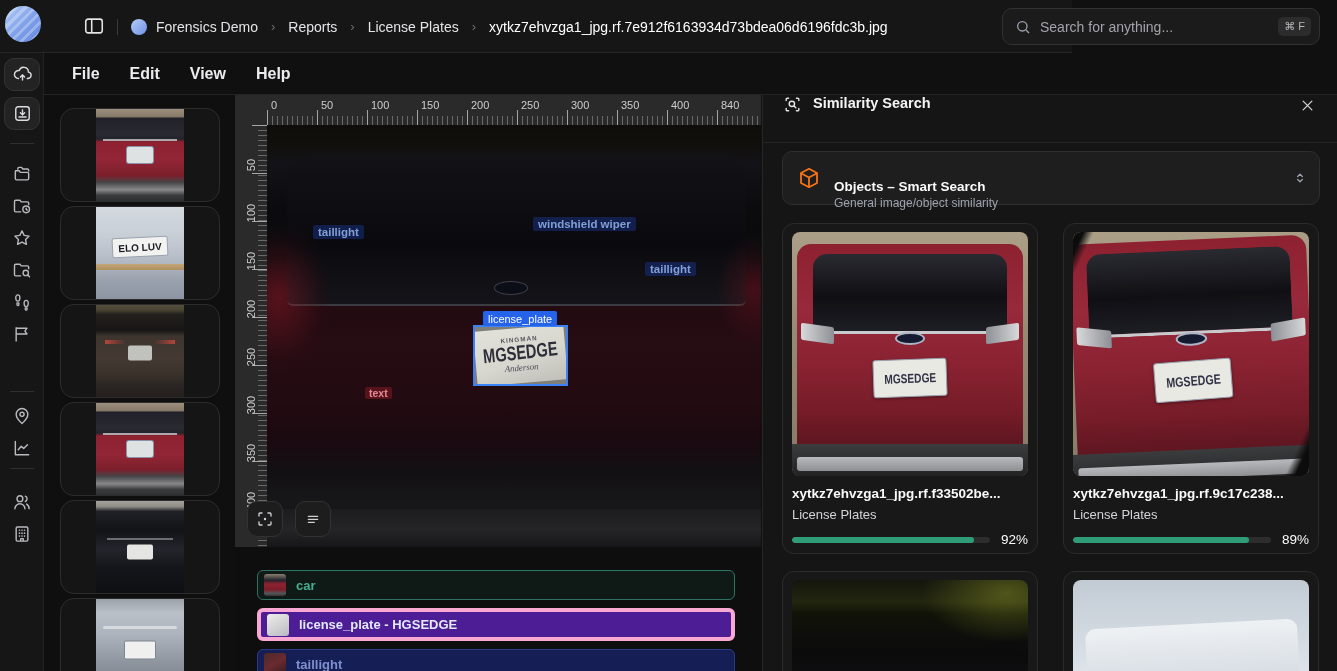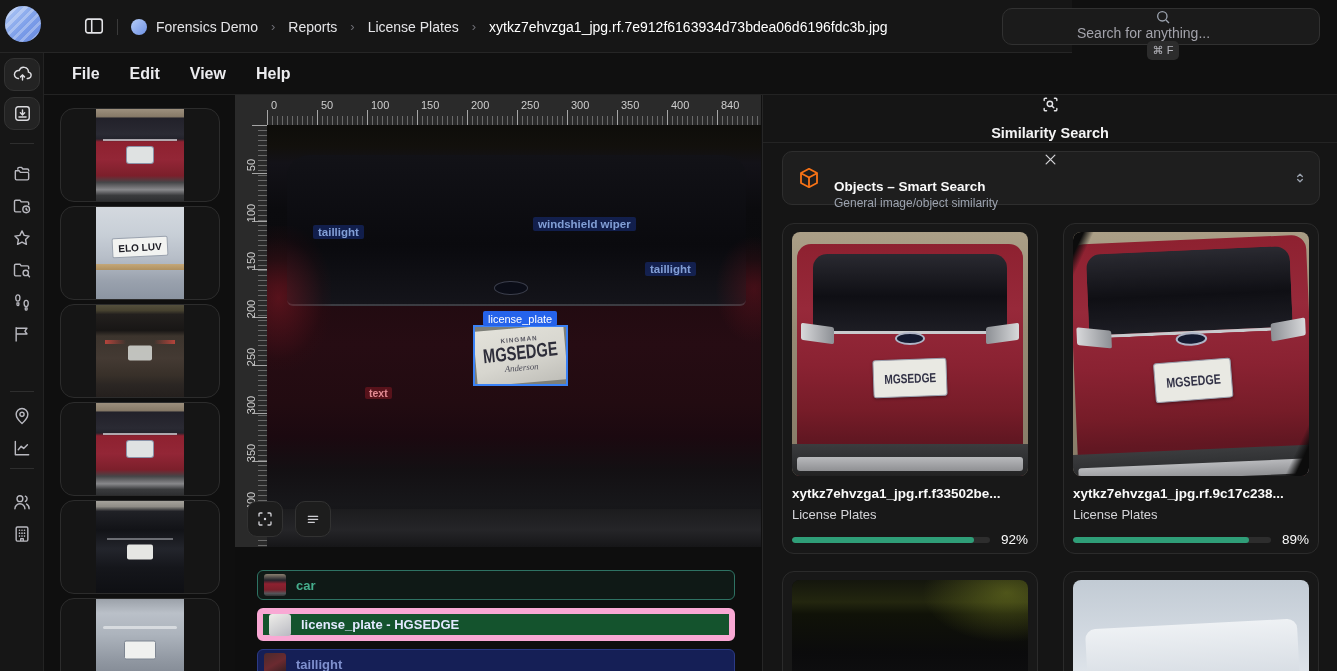--- a/index.html
+++ b/index.html
@@ -11,21 +11,21 @@
   .logo{position:absolute;left:5px;top:6px;width:36px;height:36px;border-radius:50%;
     background:linear-gradient(135deg,#b5ccf6 0%,#7d9fe9 55%,#6688e0 100%);overflow:hidden;cursor:pointer;}
   .logo::after{content:"";position:absolute;inset:0;background:repeating-linear-gradient(135deg,rgba(255,255,255,.28) 0 3px,transparent 3px 7px);}
   .paneltoggle{position:absolute;left:83px;top:15px;width:22px;height:22px;color:#e4e4e7;background:none;border:0;cursor:pointer;}
   .tb-sep{position:absolute;left:117px;top:19px;width:1px;height:16px;background:#3a3a3a;}
   .crumb-avatar{position:absolute;left:131px;top:19px;width:16px;height:16px;border-radius:50%;
     background:linear-gradient(135deg,#b5ccf6,#6f92e5);}
   .breadcrumb{position:absolute;left:156px;top:0;height:53px;display:flex;align-items:center;gap:13px;font-size:14px;}
   .breadcrumb .crumb{color:#e4e4e7;cursor:pointer;white-space:nowrap;}
   .breadcrumb .bc-sep{color:#6f6f76;font-size:13px;}
-  .searchbox{position:absolute;left:1002px;top:8px;width:318px;height:37px;background:#1b1b1b;border:1px solid #313131;border-radius:10px;display:flex;align-items:center;padding:0 8px 0 12px;cursor:text;flex-direction:column;}
+  .searchbox{position:absolute;left:1002px;top:8px;width:318px;height:37px;background:#1b1b1b;border:1px solid #313131;border-radius:10px;display:flex;align-items:center;padding:0 8px 0 12px;cursor:text;}
   .searchbox input{flex:1;background:none;border:0;outline:none;color:#a3a3ab;font-size:14px;margin-left:9px;}
   .searchbox input::placeholder{color:#a3a3ab;}
   .kbd{background:#2c2c2c;border-radius:5px;color:#b5b5bc;font-size:11px;padding:3px 6px;white-space:nowrap;}
 
   
   .menubar{position:absolute;left:44px;top:53px;width:1293px;height:42px;background:#101010;border-bottom:1px solid #232323;display:flex;align-items:center;gap:30px;padding-left:28px;z-index:5;}
   .menubar .mitem{color:#ececef;font-size:16px;font-weight:600;background:none;border:0;cursor:pointer;}
 
   
   .rail{position:absolute;left:0;top:53px;width:44px;height:618px;background:#161616;border-right:1px solid #232323;z-index:10;}
@@ -90,30 +90,30 @@
   .canvbtn{position:absolute;width:36px;height:36px;background:#1d1d1d;border:1px solid #323232;border-radius:10px;color:#cfcfd4;display:flex;align-items:center;justify-content:center;cursor:pointer;z-index:8;}
 
   
   .annwrap{position:absolute;left:235px;top:547px;width:527px;height:124px;background:#0e0e0e;z-index:5;padding:23px 0 0 22px;}
   .annrow{width:478px;border-radius:6px;display:flex;align-items:center;padding:0 6px;gap:10px;margin-bottom:8px;cursor:pointer;}
   .annrow .athumb{width:22px;height:22px;border-radius:3px;overflow:hidden;flex:none;}
   .annrow .alabel{font-size:13px;font-weight:700;}
   .row-car{height:30px;border:1px solid #2e7263;background:rgba(38,166,125,.08);}
   .row-car .alabel{color:#46ae8d;}
   .row-car .athumb{background:linear-gradient(180deg,#8a8070 0%,#23232b 28%,#8e2130 45%,#7c1f2b 72%,#55565a 88%,#333 100%);}
-  .row-plate{height:33px;background:#14532d;border:6px solid #f9a8d4;}
+  .row-plate{height:33px;background:#4c1d95;border:4px solid #f9a8d4;}
   .row-plate .alabel{color:#e3e9ff;}
   .row-plate .athumb{background:linear-gradient(150deg,#efeeea,#cfcfd2 60%,#b9b9c2);}
   .row-tail{height:30px;background:#151f56;border:1px solid #2b3a86;}
   .row-tail .alabel{color:#7f90ce;}
   .row-tail .athumb{background:linear-gradient(150deg,#4a2a2c,#6b2a30 50%,#2c1d20);}
 
   
   .panel{position:absolute;left:762px;top:95px;width:575px;height:576px;background:#151515;border-left:1px solid #262626;z-index:6;overflow:hidden;}
-  .phead{height:48px;border-bottom:1px solid #242424;display:flex;align-items:center;padding:0 20px;gap:11px;flex-direction:column;}
+  .phead{height:48px;border-bottom:1px solid #242424;display:flex;padding:0 20px;gap:11px;}
   .phead .ptitle{font-size:14.5px;font-weight:600;color:#f4f4f5;flex:1;}
   .pclose{background:none;border:0;color:#d4d4d8;cursor:pointer;width:20px;height:20px;display:flex;align-items:center;justify-content:center;}
   .pbody{padding:8px 18px 0 19px;}
   .modecard{width:538px;height:54px;background:#1e1e1e;border:1px solid #2e2e2e;border-radius:10px;display:flex;align-items:center;padding:0 12px 0 14px;gap:13px;cursor:pointer;}
   .modecard .mtxt{flex:1;}
   .modecard .mtitle{font-size:13.5px;font-weight:700;color:#fafafa;margin-top:32px;}
   .modecard .msub{font-size:12px;color:#9ca3af;margin-top:2px;}
   .resgrid{margin-top:18px;display:grid;grid-template-columns:256px 256px;column-gap:25px;row-gap:17px;}
   .rescard{height:331px;background:#181818;border:1px solid #2b2b2b;border-radius:12px;padding:8px 9px;cursor:pointer;overflow:hidden;}
   .resimg{height:244px;border-radius:8px;overflow:hidden;position:relative;background:#0d0d0d;}

